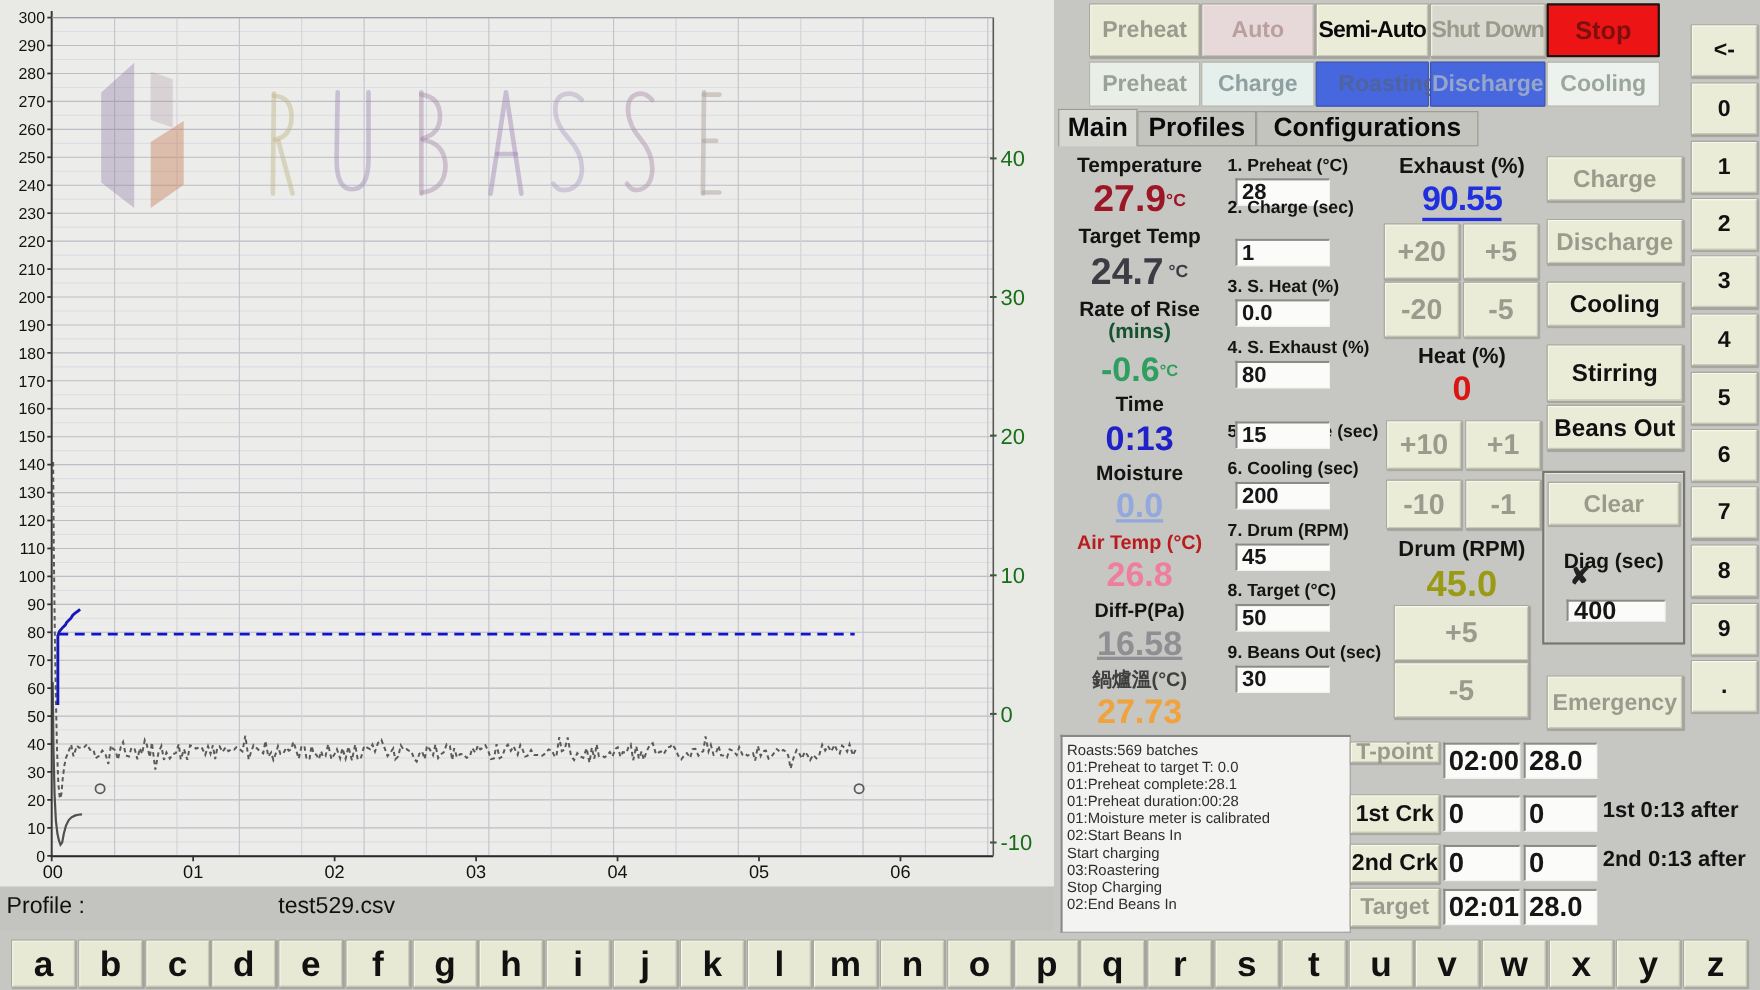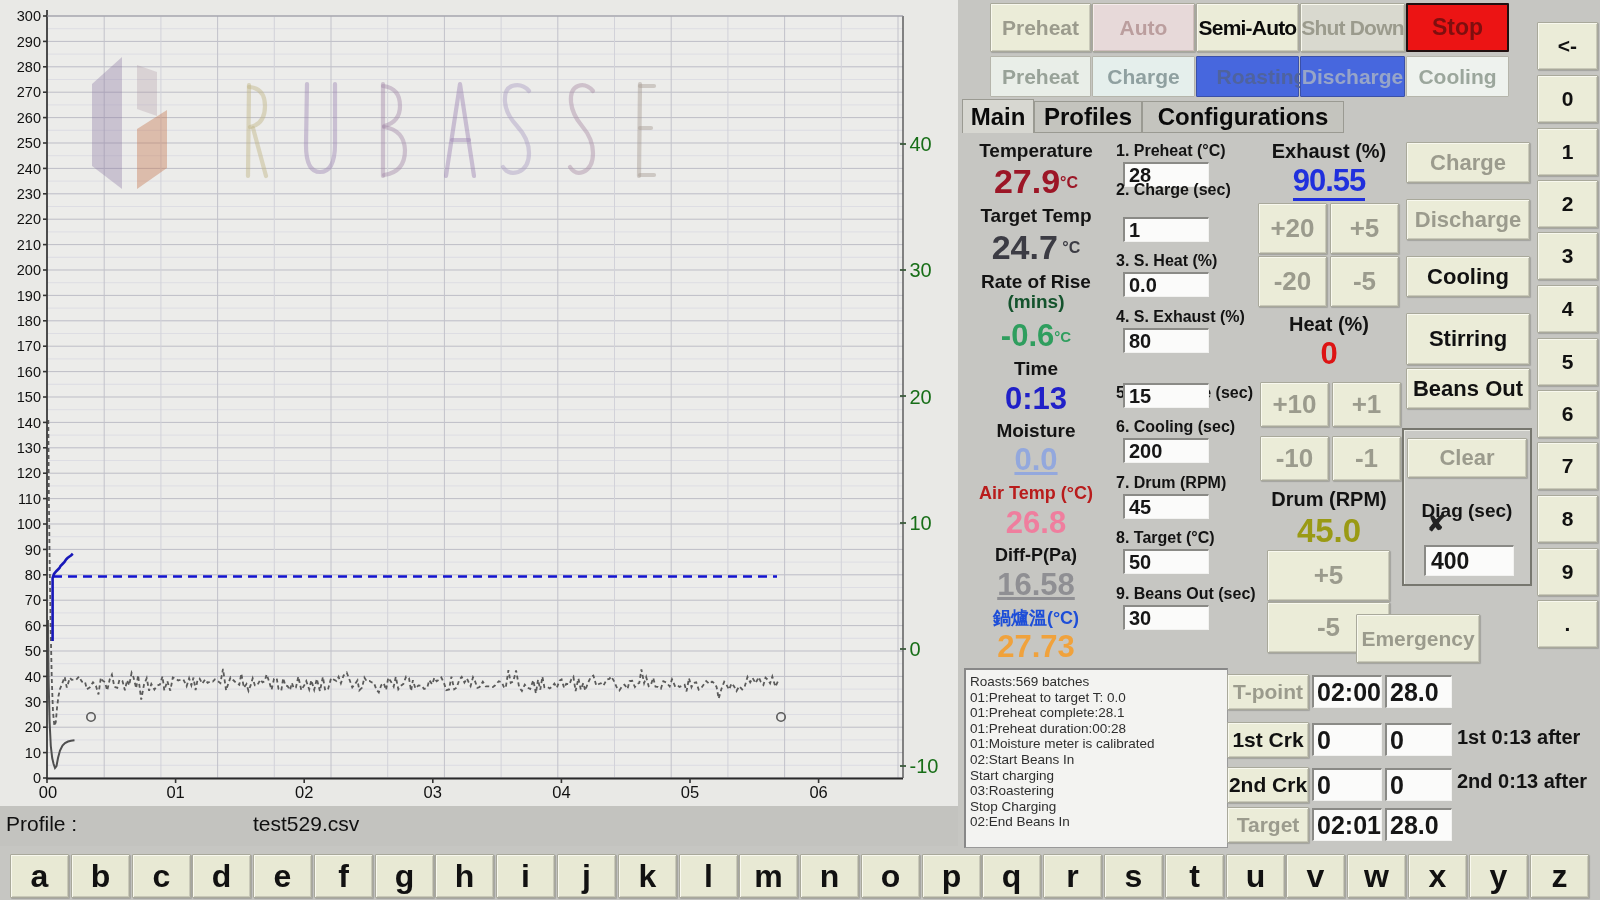--- a/index.html
+++ b/index.html
@@ -260,21 +260,21 @@
 <div class="c1" style="top:291px;font-size:19px;color:#14532d;">(mins)</div>
 <div class="c1" style="top:318px;font-size:31px;color:#2f9e5e;">-0.6<span style="font-size:15px;vertical-align:4px">°C</span></div>
 <div class="c1" style="top:358px;font-size:19px;color:#131313;">Time</div>
 <div class="c1" style="top:381px;font-size:31px;color:#2020c8;">0:13</div>
 <div class="c1" style="top:420px;font-size:19px;color:#131313;">Moisture</div>
 <div class="c1" style="top:442px;font-size:31px;color:#93a8dd;"><span style="text-decoration:underline">0.0</span></div>
 <div class="c1" style="top:483px;font-size:18px;color:#b91c1c;">Air Temp (°C)</div>
 <div class="c1" style="top:505px;font-size:31px;color:#ef7e9e;">26.8</div>
 <div class="c1" style="top:545px;font-size:18px;color:#131313;">Diff-P(Pa)</div>
 <div class="c1" style="top:567px;font-size:31px;color:#8f8f93;"><span style="text-decoration:underline">16.58</span></div>
-<div class="c1" style="top:606px;font-size:18px;color:#1d4ed8;">鍋爐溫(°C)</div>
+<div class="c1" style="top:606px;font-size:18px;color:#404040;">鍋爐溫(°C)</div>
 <div class="c1" style="top:629px;font-size:31px;color:#f0a23c;">27.73</div>
 <div class="lbl" style="left:1116px;top:142px;font-size:16px">1. Preheat (°C)</div>
 <div class="inp" style="left:1123px;top:162px;width:86px;height:25px;font-size:20px;padding-left:4px">28</div>
 <div class="lbl" style="left:1116px;top:181px;font-size:16px">2. Charge (sec)</div>
 <div class="inp" style="left:1123px;top:217px;width:86px;height:25px;font-size:20px;padding-left:4px">1</div>
 <div class="lbl" style="left:1116px;top:252px;font-size:16px">3. S. Heat (%)</div>
 <div class="inp" style="left:1123px;top:272px;width:86px;height:25px;font-size:20px;padding-left:4px">0.0</div>
 <div class="lbl" style="left:1116px;top:308px;font-size:16px">4. S. Exhaust (%)</div>
 <div class="inp" style="left:1123px;top:328px;width:86px;height:25px;font-size:20px;padding-left:4px">80</div>
 <div class="lbl" style="left:1116px;top:384px;font-size:16px">5. Discharge (sec)</div>
@@ -337,22 +337,22 @@
   </div>
 <div class="btn" style="left:1406px;top:368px;width:124px;height:41px;font-size:22px;">
     <span style="">Beans Out</span>
   </div>
 <div class="abs" style="left:1402px;top:428px;width:130px;height:158px;border:2px solid #77776f;box-shadow:1px 1px 0 #e8e8e2 inset;background:#c9c9c5"></div>
 <div class="btn dis" style="left:1407px;top:438px;width:120px;height:40px;font-size:22px;">
     <span style="">Clear</span>
   </div>
 <div class="abs" style="left:1406px;top:500px;width:122px;text-align:center;font-weight:bold;font-size:19px;color:#131313">Diag (sec)</div>
 <div class="abs" style="left:1427px;top:511px;font-weight:bold;font-size:22px;color:#222">✘</div>
-<div class="inp" style="left:1424px;top:545px;width:90px;height:31px;font-size:23px;padding-left:5px">400</div>
-<div class="btn dis" style="left:1356px;top:614px;width:124px;height:49px;font-size:21px;">
+<div class="inp" style="left:1424px;top:545px;width:90px;height:20px;font-size:23px;padding-left:5px">400</div>
+<div class="btn dis" style="left:1406px;top:614px;width:124px;height:49px;font-size:21px;">
     <span style="">Emergency</span>
   </div>
 <div class="btn" style="left:1537px;top:22px;width:61px;height:48px;font-size:21px;">
     <span style="">&lt;-</span>
   </div>
 <div class="btn" style="left:1537px;top:75px;width:61px;height:48px;font-size:21px;">
     <span style="">0</span>
   </div>
 <div class="btn" style="left:1537px;top:128px;width:61px;height:48px;font-size:21px;">
     <span style="">1</span>
@@ -378,21 +378,21 @@
 <div class="btn" style="left:1537px;top:495px;width:61px;height:48px;font-size:21px;">
     <span style="">8</span>
   </div>
 <div class="btn" style="left:1537px;top:548px;width:61px;height:48px;font-size:21px;">
     <span style="">9</span>
   </div>
 <div class="btn" style="left:1537px;top:600px;width:61px;height:48px;font-size:21px;">
     <span style="">.</span>
   </div>
 <div class="abs" style="left:964px;top:668px;width:264px;height:180px;background:#f3f3f1;border:1px solid #999;border-top:2px solid #888;border-left:2px solid #888;font-size:13.5px;line-height:15.6px;color:#2e2e2e;padding:4px 0 0 4px;overflow:hidden">Roasts:569 batches<br>01:Preheat to target T: 0.0<br>01:Preheat complete:28.1<br>01:Preheat duration:00:28<br>01:Moisture meter is calibrated<br>02:Start Beans In<br>Start charging<br>03:Roastering<br>Stop Charging<br>02:End Beans In</div>
-<div class="btn dis" style="left:1227px;top:674px;width:82px;height:36px;font-size:21px;align-items:center;">
+<div class="btn dis" style="left:1227px;top:674px;width:82px;height:20px;font-size:21px;align-items:center;">
     <span style="">T-point</span>
   </div>
 <div class="inp" style="left:1312px;top:675px;width:70px;height:33px;font-size:25px;padding-left:3px">02:00</div>
 <div class="inp" style="left:1385px;top:675px;width:67px;height:33px;font-size:25px;padding-left:3px">28.0</div>
 <div class="btn" style="left:1227px;top:722px;width:82px;height:36px;font-size:21px;">
     <span style="">1st Crk</span>
   </div>
 <div class="inp" style="left:1312px;top:723px;width:70px;height:33px;font-size:25px;padding-left:3px">0</div>
 <div class="inp" style="left:1385px;top:723px;width:67px;height:33px;font-size:25px;padding-left:3px">0</div>
 <div class="btn" style="left:1227px;top:767px;width:82px;height:36px;font-size:21px;">

